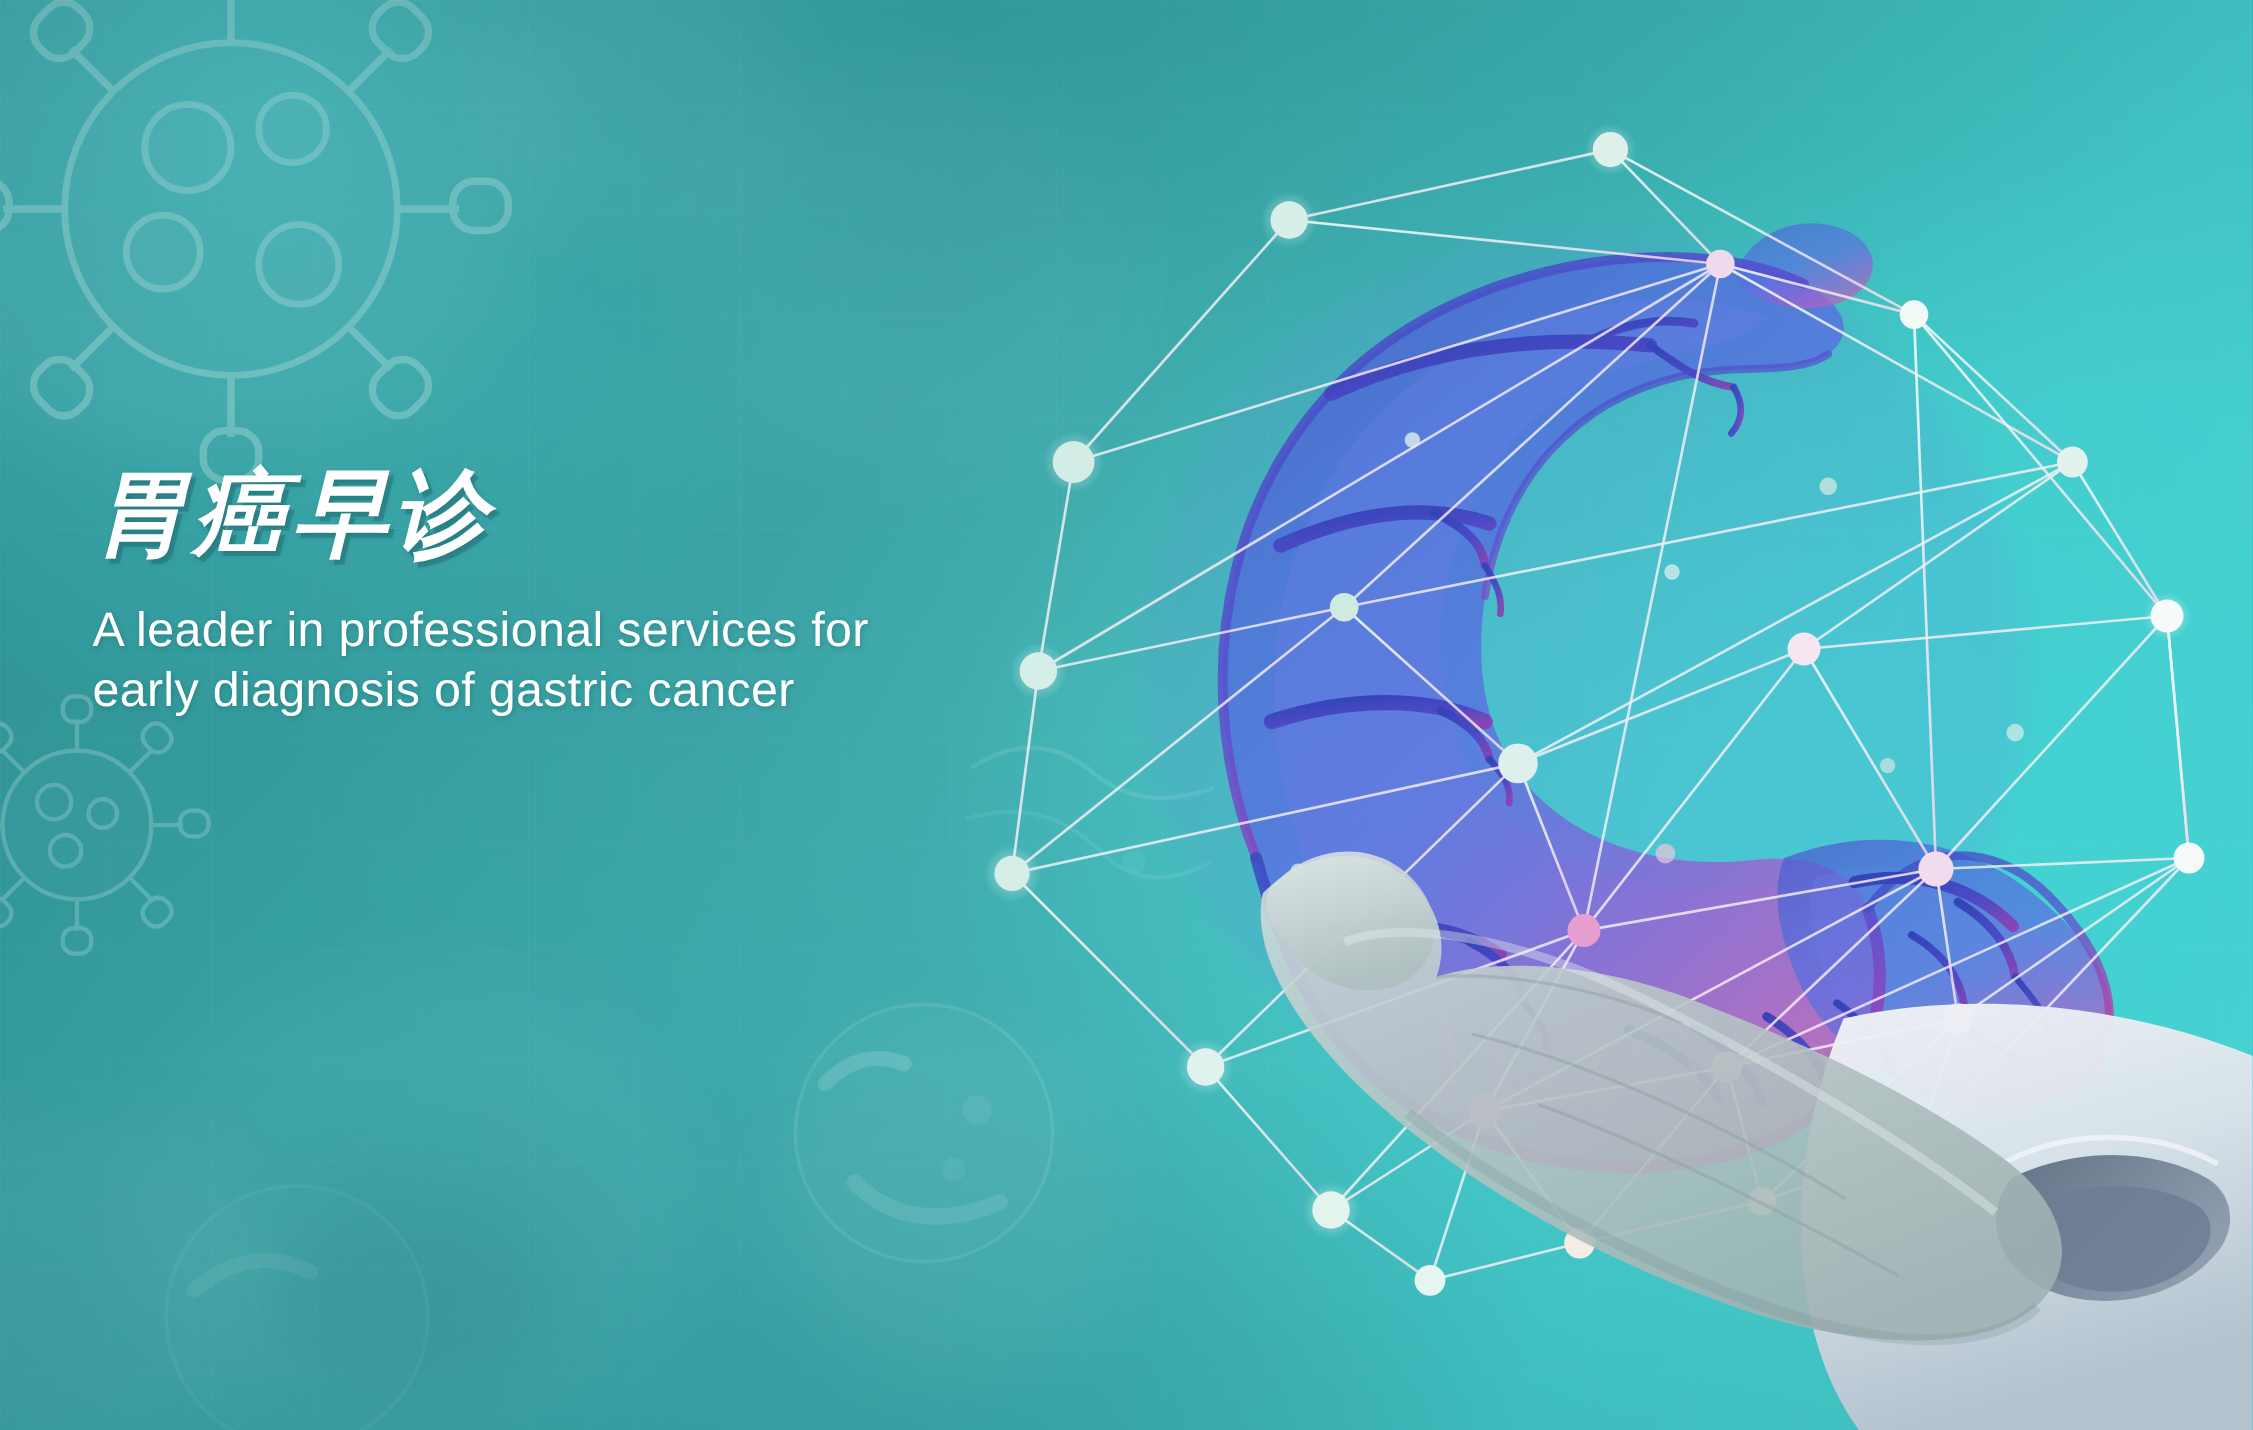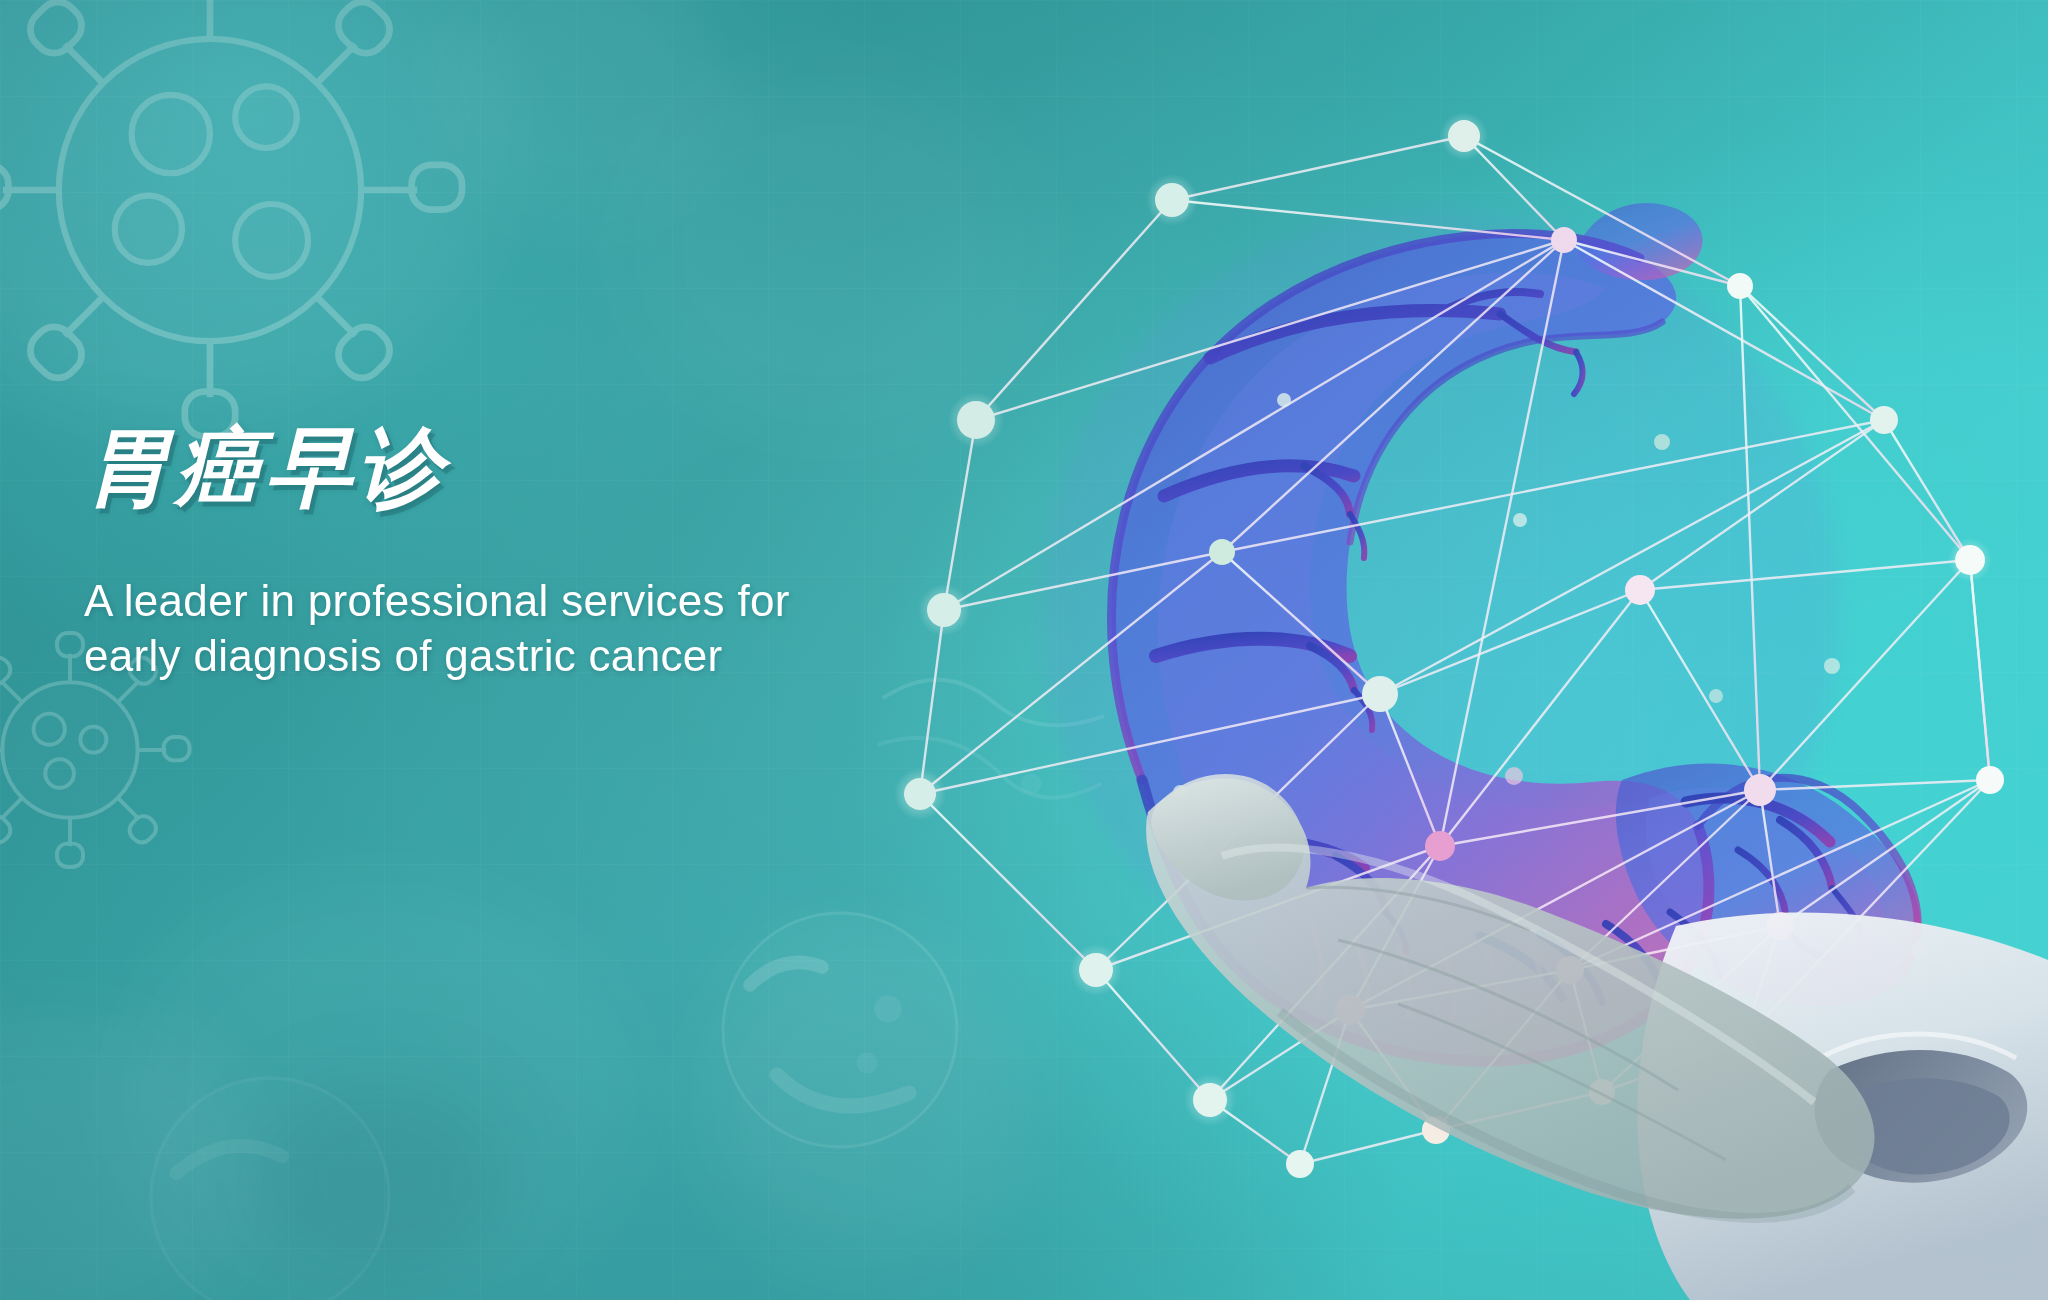--- a/index.html
+++ b/index.html
@@ -76,21 +76,21 @@
     font-size: 86px;
     line-height: 1.33;
     letter-spacing: 5px;
     text-shadow:
       4px 5px 0 rgba(20,86,92,0.30),
       2px 3px 6px rgba(16,70,76,0.22);
     white-space: nowrap;
   }
   .headline .hl-line { display: block; }
   .subcopy {
-    margin: 50px 0 0 0;
+    margin: 22px 0 0 0;
     color: #ffffff;
     font-weight: 400;
     font-size: 44px;
     line-height: 1.24;
     letter-spacing: 0.3px;
     max-width: 800px;
     text-shadow: 1px 2px 5px rgba(18,78,84,0.30);
   }
 
   

